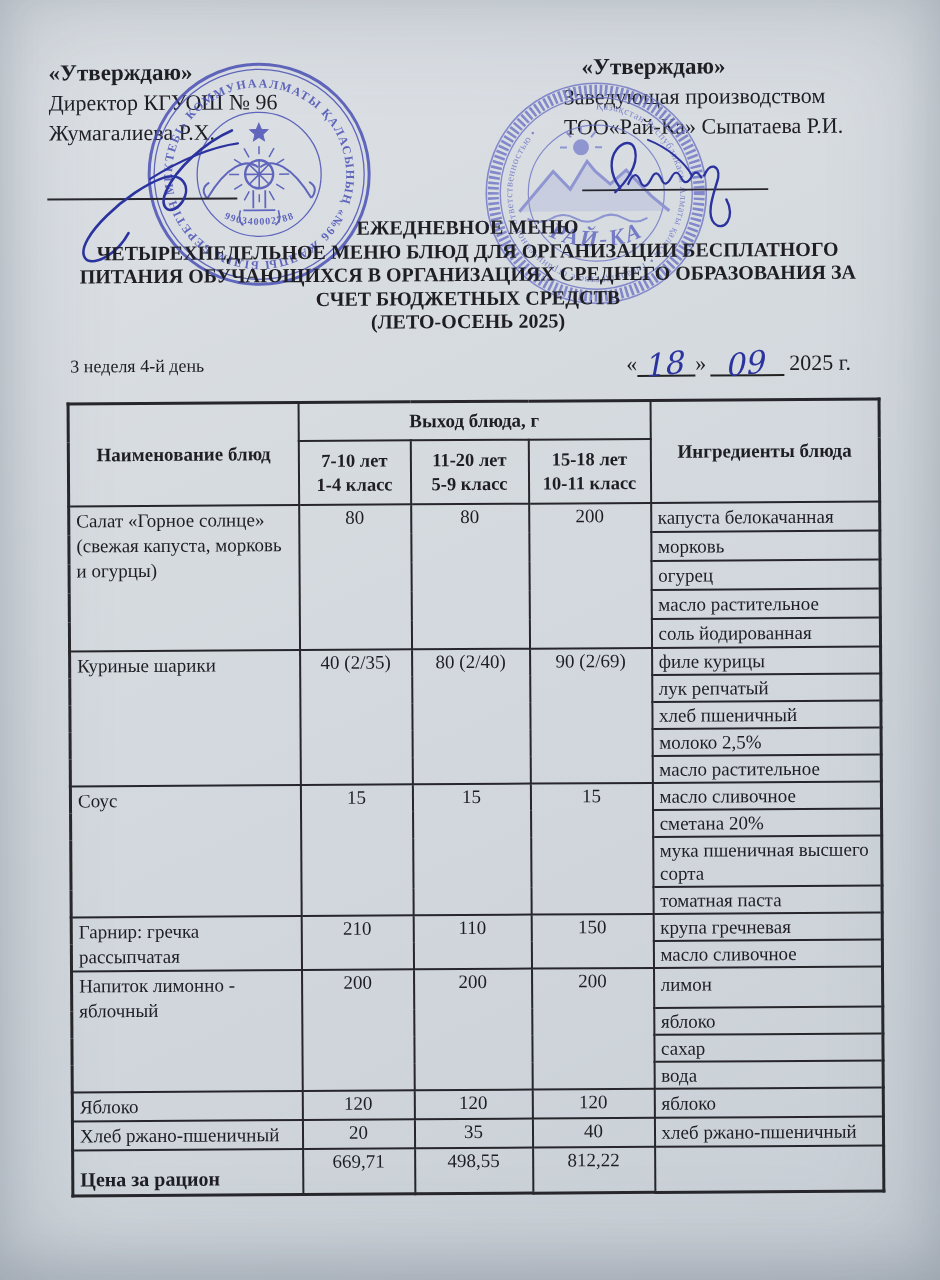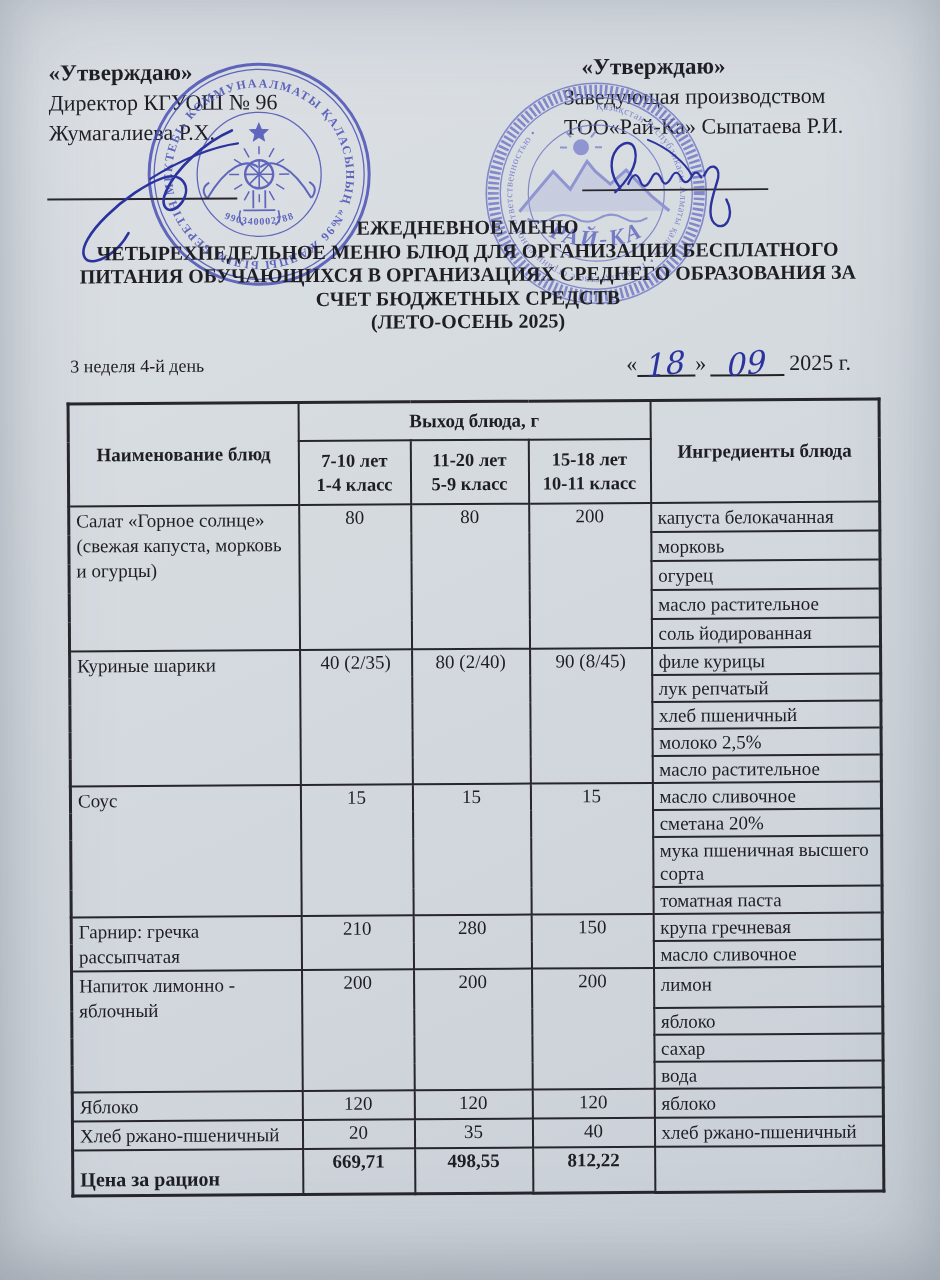--- a/index.html
+++ b/index.html
@@ -42,21 +42,21 @@
   th{font-weight:bold;text-align:center;vertical-align:middle;}
   th.age{white-space:pre-line;font-size:18.5px;line-height:24px;}
   td.dname{vertical-align:top;text-align:left;padding:3px 8px;line-height:25px;}
   td.amt{vertical-align:top;text-align:center;padding-top:3px;}
   td.ing{vertical-align:middle;text-align:left;padding-left:10px;line-height:23px;}
   tr.hr1{height:38px;} tr.hr2{height:64px;}
   tr.r29{height:29px;} tr.r25{height:25px;} tr.r26{height:26px;}
   tr.r40{height:40px;} tr.r21{height:21px;} tr.r24{height:24px;}
   tr.r22{height:22px;} tr.r46{height:46px;}
   tr.price td.dname{vertical-align:bottom;font-weight:bold;font-size:20px;padding-bottom:2px;}
-  tr.price td.amt{font-weight:bold;margin-top:29px;}
+  tr.price td.amt{font-weight:normal;margin-top:29px;}
   
   .stamp{pointer-events:none;}
   .stampL{left:146px;top:52px;width:232px;height:242px;opacity:.82;}
   .stampR{left:486px;top:80px;width:226px;height:228px;opacity:.78;}
   .sig{pointer-events:none;}
 </style>
 </head>
 <body>
 
 <div class="paper">
@@ -191,21 +191,21 @@
           <td class="ing">масло растительное</td>
         </tr>
       <tr class="r29">
           <td class="ing">соль йодированная</td>
         </tr>
 
       <tr class="r25">
         <td class="dname" rowspan="5">Куриные шарики</td>
         <td class="amt" rowspan="5">40 (2/35)</td>
         <td class="amt" rowspan="5">80 (2/40)</td>
-        <td class="amt" rowspan="5">90 (8/45)</td>
+        <td class="amt" rowspan="5">90 (2/69)</td>
         <td class="ing">филе курицы</td>
       </tr>
       <tr class="r25">
           <td class="ing">лук репчатый</td>
         </tr>
       <tr class="r25">
           <td class="ing">хлеб пшеничный</td>
         </tr>
       <tr class="r25">
           <td class="ing">молоко 2,5%</td>
@@ -227,21 +227,21 @@
       <tr class="r40">
           <td class="ing">мука пшеничная высшего сорта</td>
         </tr>
       <tr class="r26">
           <td class="ing">томатная паста</td>
         </tr>
 
       <tr class="r21">
         <td class="dname" rowspan="2">Гарнир: гречка рассыпчатая</td>
         <td class="amt" rowspan="2">210</td>
-        <td class="amt" rowspan="2">280</td>
+        <td class="amt" rowspan="2">110</td>
         <td class="amt" rowspan="2">150</td>
         <td class="ing">крупа гречневая</td>
       </tr>
       <tr class="r21">
           <td class="ing">масло сливочное</td>
         </tr>
 
       <tr class="r40">
         <td class="dname" rowspan="4">Напиток лимонно - яблочный</td>
         <td class="amt" rowspan="4">200</td>

